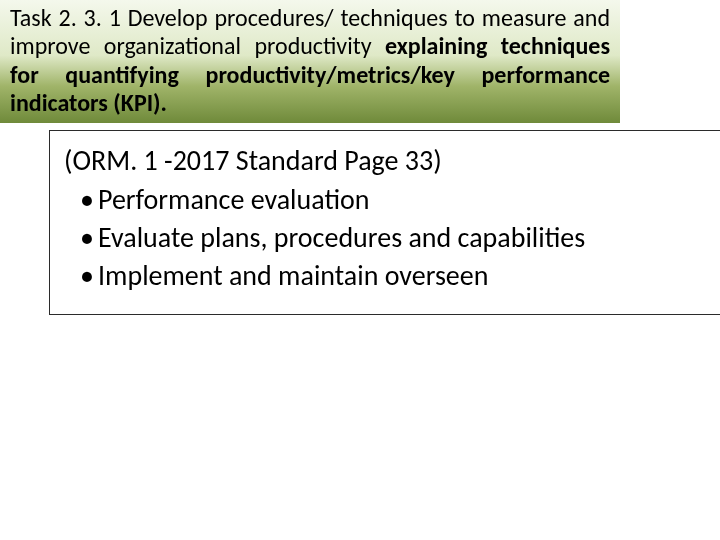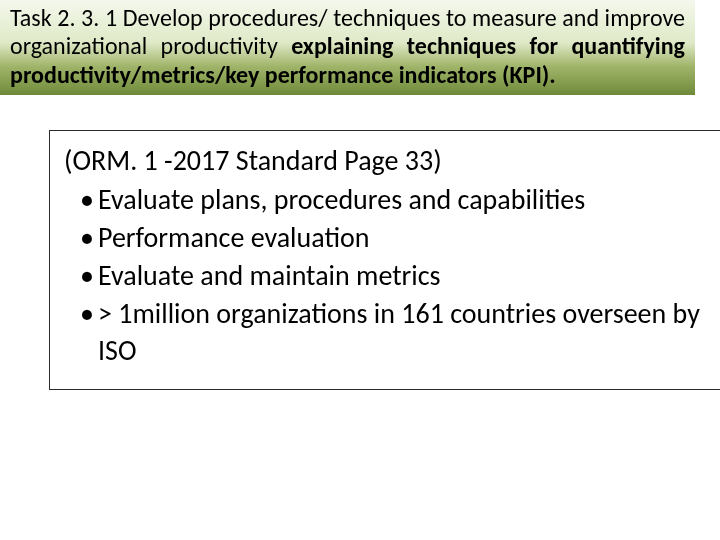--- a/index.html
+++ b/index.html
@@ -12,21 +12,21 @@
   .slide {
     width: 720px;
     height: 540px;
     position: relative;
     background: #fff;
   }
   .title-box {
     position: absolute;
     top: 0;
     left: 0;
-    width: 695px;
+    width: 620px;
     padding: 4px 10px 6px 10px;
     background: linear-gradient(to bottom,
       #f4f8ec 0%,
       #dfe9c7 45%,
       #a0b469 70%,
       #6f8a3a 100%);
     font-size: 24px;
     line-height: 1.18;
     text-align: justify;
     text-justify: inter-word;
@@ -68,20 +68,19 @@
 
 <div class="slide">
 
   <div class="title-box">
     <span>Task 2. 3. 1 Develop procedures/ techniques to measure and improve organizational productivity </span><span class="bold">explaining techniques for quantifying productivity/metrics/key performance indicators (KPI).</span>
   </div>
 
   <div class="content-box">
     <div class="ref-line">(ORM. 1 -2017 Standard Page 33)</div>
     <ul class="bullets">
+      <li>Performance evaluation</li>
       <li>Evaluate plans, procedures and capabilities</li>
-      <li>Performance evaluation</li>
-      <li>Evaluate and maintain metrics</li>
-      <li>&gt; 1million organizations in 161 countries overseen by ISO</li>
+      <li>Implement and maintain overseen</li>
     </ul>
   </div>
 
 </div>
 
 </body></html>

